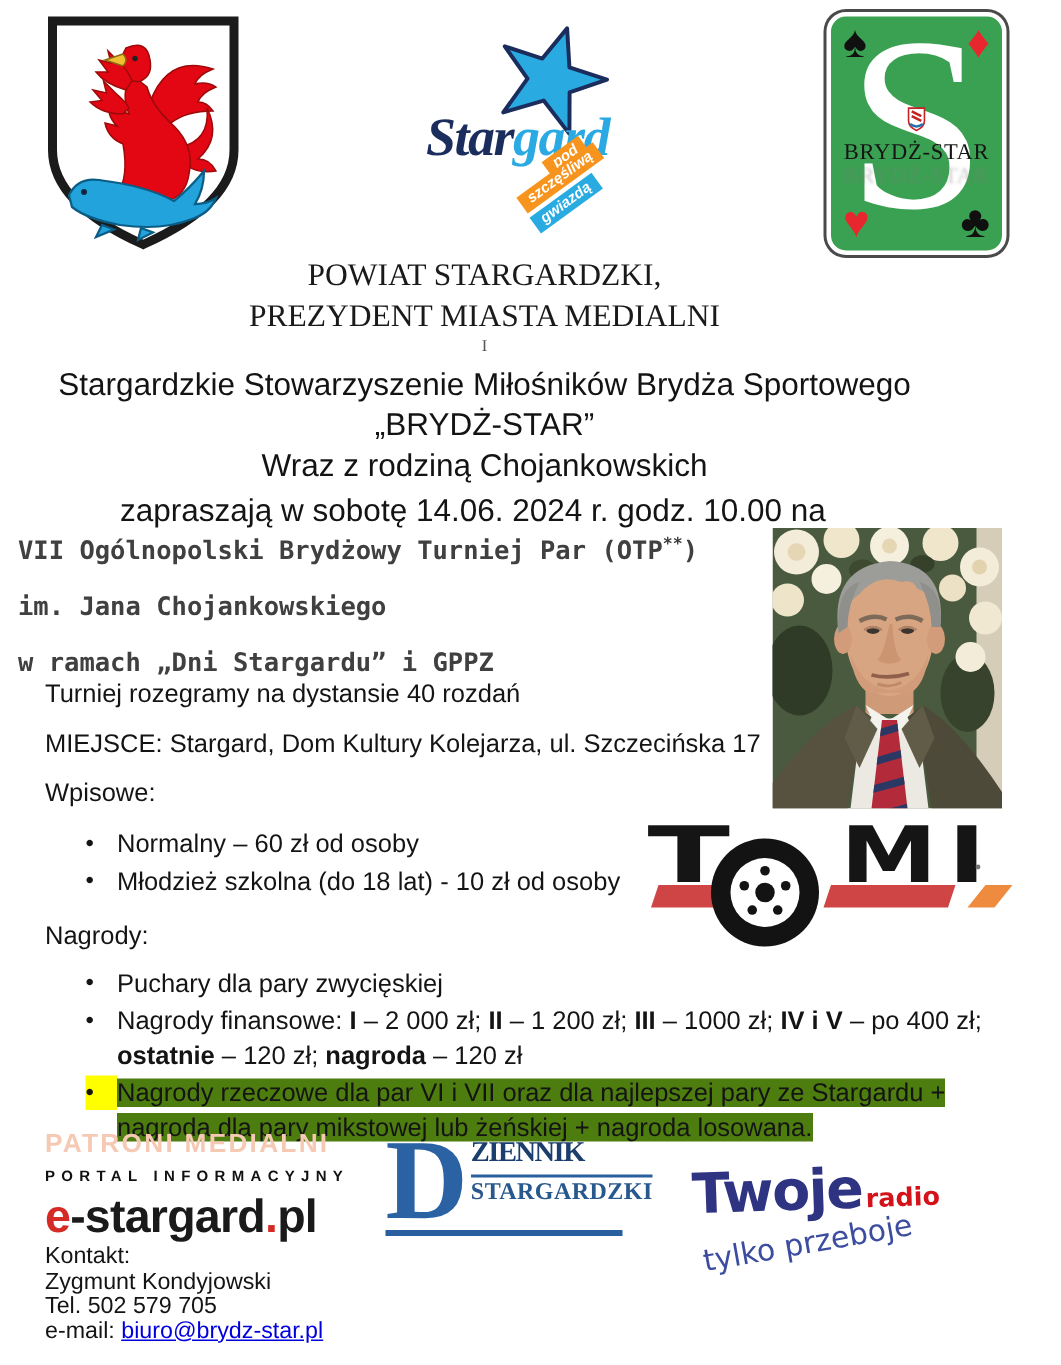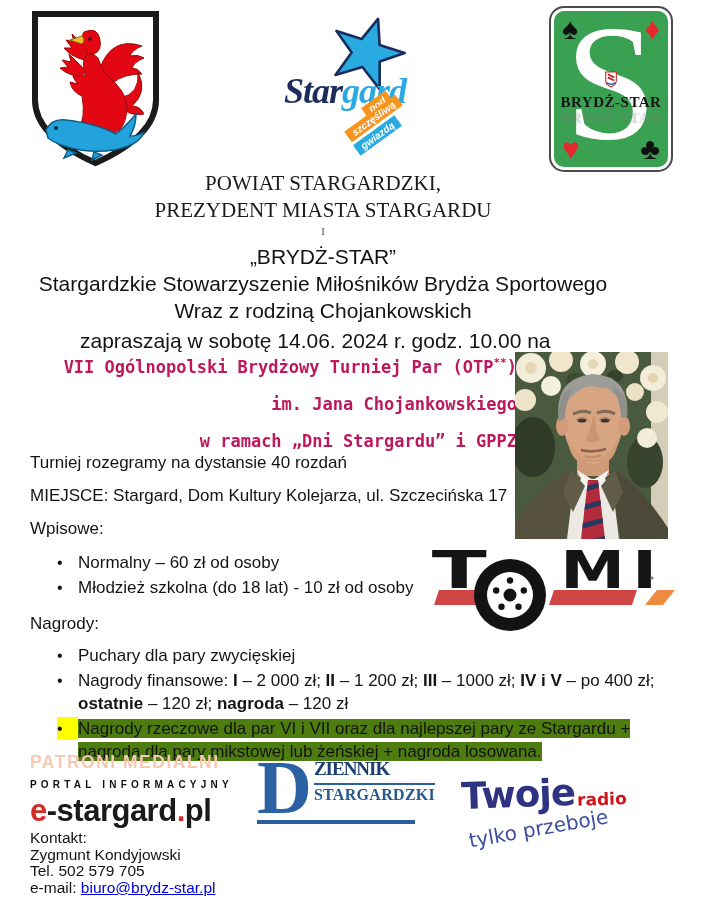--- a/index.html
+++ b/index.html
@@ -24,35 +24,35 @@
         border:3px solid #fff;border-radius:13px;box-shadow:0 0 0 2px #4a4a4a;overflow:hidden;}
   .card .suit{position:absolute;font-size:30px;line-height:30px;}
   .suit.sp{left:8px;top:3px;color:#101010;}
   .suit.di{right:8px;top:3px;color:#e8262d;}
   .suit.he{left:8px;bottom:3px;color:#e8262d;}
   .suit.cl{right:8px;bottom:3px;color:#101010;}
   .card .bigS{position:absolute;left:0;top:-8px;width:100%;text-align:center;
       font-family:"Liberation Serif",serif;font-size:165px;line-height:160px;color:#fff;font-weight:normal;}
   .card .emblem{position:absolute;left:50%;top:60px;transform:translateX(-50%);}
   .card .ctitle{position:absolute;left:0;top:83px;width:100%;text-align:center;
-      font-family:"Liberation Serif",serif;font-weight:bold;font-size:15px;letter-spacing:.5px;color:#141414;
+      font-family:"Liberation Serif",serif;font-weight:normal;font-size:15px;letter-spacing:.5px;color:#141414;
       text-shadow:0 16px 2px rgba(125,125,125,.4);}
 
   
   .titles{position:absolute;left:0;top:170px;width:646px;text-align:center;}
   .t-serif{font-family:"Liberation Serif",serif;font-size:21px;line-height:27px;color:#1a1a1a;}
   .t-sep{font-family:"Liberation Serif",serif;font-size:11px;line-height:14px;color:#555;}
   .t-sans{font-size:21px;line-height:27px;color:#131313;margin-top:0;}
   .t-gap{height:5px;}
 
   .invite{position:absolute;left:80px;top:329px;font-size:21px;color:#141414;}
 
   
-  .eventblock{position:absolute;left:12px;top:356px;width:505px;text-align:right;
-      font-family:"DejaVu Sans Mono",monospace;font-weight:bold;font-size:17px;color:#be185d;}
+  .eventblock{position:absolute;left:12px;top:356px;width:505px;text-align:left;
+      font-family:"DejaVu Sans Mono",monospace;font-weight:bold;font-size:17px;color:#404040;}
   .eventblock div{margin-bottom:17px;white-space:nowrap;}
   .eventblock sup{font-size:11px;}
 
   
   .bodycol{position:absolute;left:30px;top:452px;width:640px;font-size:17px;color:#141414;}
   .para{margin:0 0 11px 0;line-height:22px;}
   .hpara{margin:14px 0 9px 0;line-height:22px;}
   .li{position:relative;padding-left:48px;margin:0 0 2px 0;line-height:23px;}
   .blt{position:absolute;left:27px;top:0;width:21px;font-size:16px;}
   .b{font-weight:bold;}
@@ -133,25 +133,25 @@
     <svg class="emblem" width="13" height="17" viewBox="0 0 12 16">
       <path d="M1,1 h10 v8 q0,4 -5,6 q-5,-2 -5,-6 z" fill="#fff" stroke="#c22222"></path>
       <path d="M3,3 l6,3 M3,6 l6,3" stroke="#c22222" stroke-width="1.6"></path>
       <path d="M2,11 q4,3 8,0" stroke="#2a6fb0" stroke-width="1.5" fill="none"></path>
     </svg>
     <div class="ctitle">BRYDŻ-STAR</div>
   </div>
 
   <div class="titles">
     <div class="t-serif">POWIAT STARGARDZKI,</div>
-    <div class="t-serif">PREZYDENT MIASTA STARGARDU</div>
+    <div class="t-serif">PREZYDENT MIASTA MEDIALNI</div>
     <div class="t-sep">I</div>
     <div class="t-gap"></div>
+    <div class="t-sans">Stargardzkie Stowarzyszenie Miłośników Brydża Sportowego</div>
     <div class="t-sans">„BRYDŻ-STAR”</div>
-    <div class="t-sans">Stargardzkie Stowarzyszenie Miłośników Brydża Sportowego</div>
     <div class="t-sans">Wraz z rodziną Chojankowskich</div>
   </div>
 
   <div class="invite">zapraszają w sobotę 14.06. 2024 r. godz. 10.00 na</div>
 
   <div class="eventblock">
     <div><span>VII Ogólnopolski Brydżowy Turniej Par (OTP</span><sup>**</sup><span>)</span></div>
     <div>im. Jana Chojankowskiego</div>
     <div>w ramach „Dni Stargardu” i GPPZ</div>
   </div>

